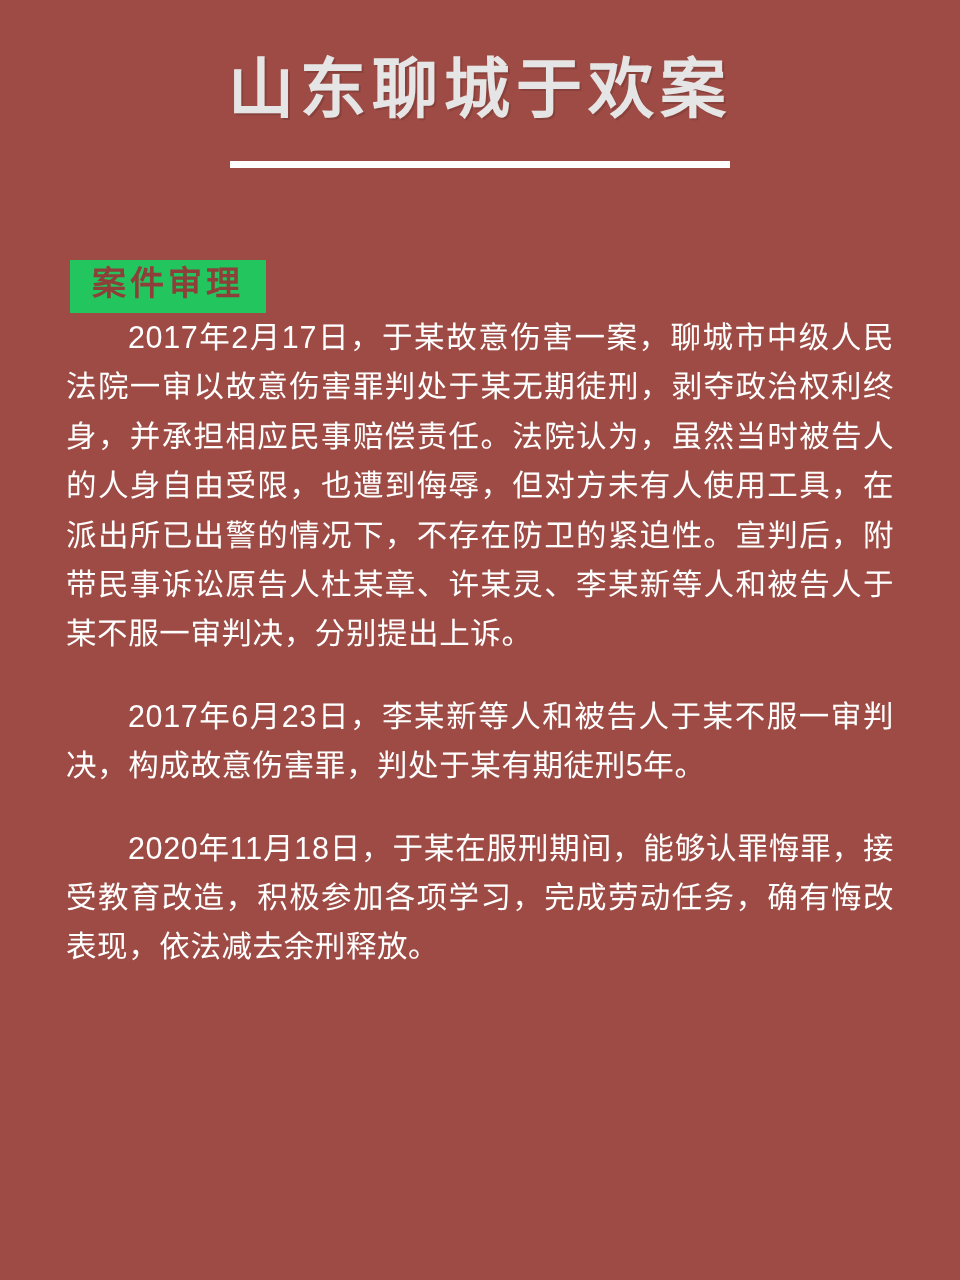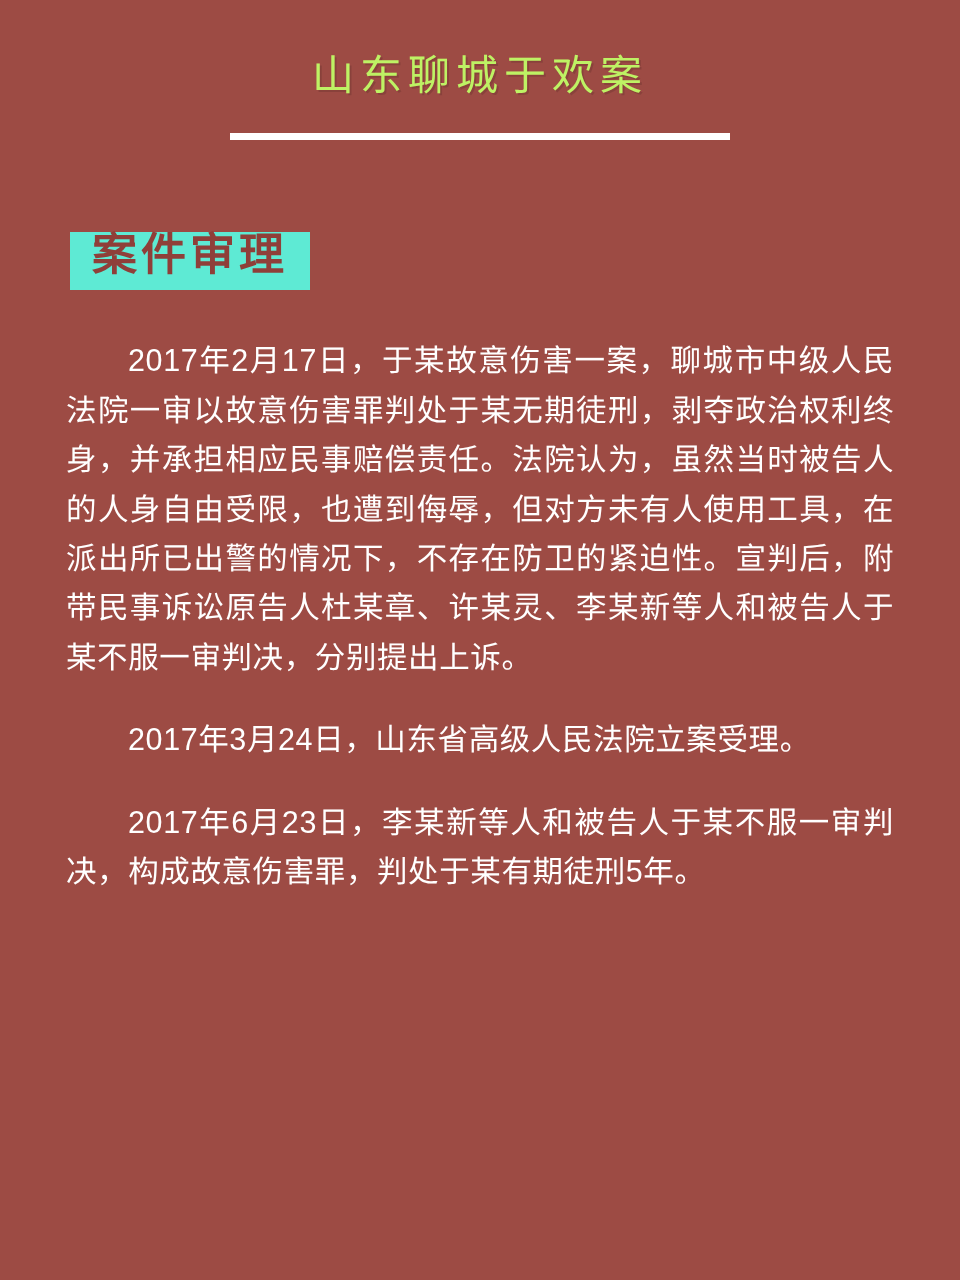--- a/index.html
+++ b/index.html
@@ -22,54 +22,53 @@
     padding: 0;
     position: relative;
   }
 
   
   .title-block {
     padding-top: 52px;
     text-align: center;
   }
   .main-title {
-    font-size: 42px;
-    font-weight: normal;
+    font-size: 66px;
+    font-weight: bold;
     letter-spacing: 6px;
     line-height: 1.15;
-    color: #bef264;
+    color: #e5e5e5;
     text-shadow: 2px 2px 0 rgba(0,0,0,0.12);
   }
   .title-rule {
     width: 500px;
     height: 7px;
     background: #ffffff;
     margin: 33px auto 0 auto;
   }
 
   
   .section-head-wrap {
     margin-top: 92px;
     padding-left: 70px;
   }
   .section-head {
     display: inline-block;
-    background: #5eead4;
+    background: #22c55e;
     color: #8f3f39;
-    font-size: 45px;
+    font-size: 34px;
     font-weight: bold;
     letter-spacing: 4px;
-    padding: 0 22px 13px 22px;
+    padding: 6px 22px 13px 22px;
     line-height: 1;
     box-sizing: border-box;
   }
 
   
   .body-copy {
-    margin-top: 46px;
     padding: 0 66px 0 66px;
   }
   .para {
     font-size: 30.5px;
     line-height: 1.62;
     letter-spacing: 0.6px;
     text-indent: 62px;
     margin: 0 0 33px 0;
     color: #ffffff;
     text-align: justify;
@@ -89,17 +88,17 @@
     <div class="main-title">山东聊城于欢案</div>
     <div class="title-rule"></div>
   </div>
 
   <div class="section-head-wrap">
     <div class="section-head">案件审理</div>
   </div>
 
   <div class="body-copy">
     <p class="para">2017年2月17日，于某故意伤害一案，聊城市中级人民法院一审以故意伤害罪判处于某无期徒刑，剥夺政治权利终身，并承担相应民事赔偿责任。法院认为，虽然当时被告人的人身自由受限，也遭到侮辱，但对方未有人使用工具，在派出所已出警的情况下，不存在防卫的紧迫性。宣判后，附带民事诉讼原告人杜某章、许某灵、李某新等人和被告人于某不服一审判决，分别提出上诉。</p>
-    <p class="para">2017年3月24日，山东省高级人民法院立案受理。</p>
     <p class="para">2017年6月23日，李某新等人和被告人于某不服一审判决，构成故意伤害罪，判处于某有期徒刑5年。</p>
+    <p class="para">2020年11月18日，于某在服刑期间，能够认罪悔罪，接受教育改造，积极参加各项学习，完成劳动任务，确有悔改表现，依法减去余刑释放。</p>
   </div>
 
 </div>
 
 </body></html>

